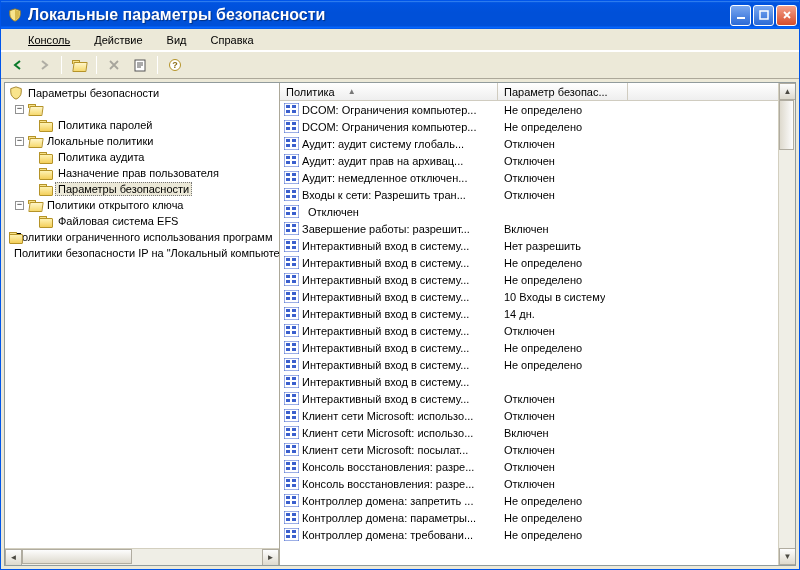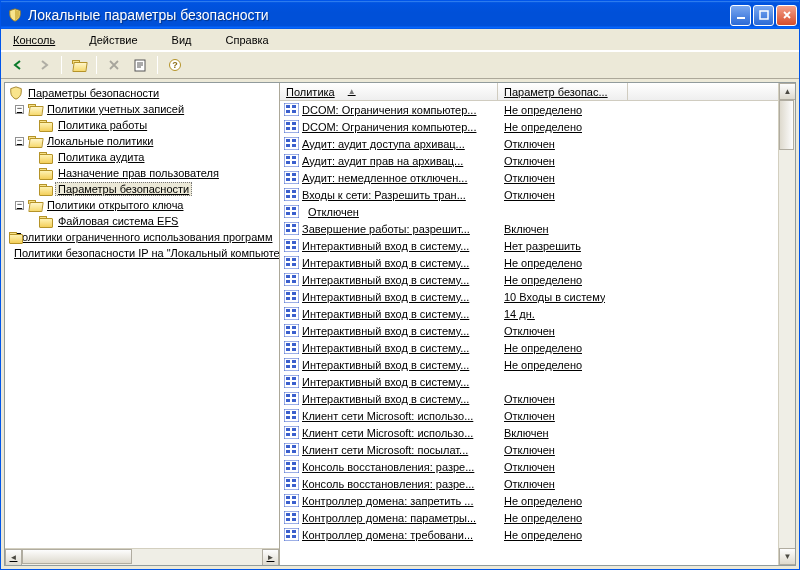--- a/index.html
+++ b/index.html
@@ -27,22 +27,22 @@
     align-items: center;
     padding: 0 2px 0 6px;
     color: #fff;
   }
   .titlebar .app-icon {
     width: 16px; height: 16px; margin-right: 5px;
     display: flex; align-items: center; justify-content: center;
   }
   .titlebar .title {
     flex: 1;
-    font-weight: normal;
-    font-size: 14px;
+    font-weight: bold;
+    font-size: 16px;
     text-shadow: 1px 1px 1px rgba(0,0,0,0.4);
   }
   .titlebar-buttons { display: flex; gap: 2px; }
   .tb-btn {
     width: 21px; height: 21px;
     border: 1px solid #fff;
     border-radius: 3px;
     display: flex; align-items: center; justify-content: center;
     background: linear-gradient(to bottom, #7ba8f0, #2b6ad6);
     color: #fff;
@@ -52,22 +52,22 @@
   }
   .tb-btn.close {
     background: linear-gradient(to bottom, #f4a08a, #d64d2c);
   }
   .menubar {
     height: 22px;
     background: #ece9d8;
     border-bottom: 1px solid #fff;
     display: flex;
     align-items: center;
-    padding-left: 4px;
-    gap: 18px;
+    padding-left: 19px;
+    gap: 8px;
   }
   .menubar span {
     padding: 3px 8px;
     cursor: default;
   }
   .menubar span u { text-decoration: underline; }
   .toolbar {
     height: 28px;
     background: #ece9d8;
     border-top: 1px solid #fff;
@@ -87,21 +87,20 @@
     width: 1px; height: 18px; background: #aca899; margin: 0 2px;
     border-right: 1px solid #fff;
   }
   .body-area {
     flex: 1;
     margin: 3px;
     border: 1px solid #919b9c;
     background: #fff;
     display: flex;
     overflow: hidden;
-    text-decoration: underline;
   }
   .tree-pane {
     width: 275px;
     overflow: hidden;
     position: relative;
     border-right: 1px solid #aca899;
     display: flex;
     flex-direction: column;
   }
   .tree {
@@ -342,27 +341,26 @@
           <svg class="ico-shield" viewBox="0 0 16 16" width="16" height="16">
               <path d="M8 1l6 2v4c0 4-3 7-6 8-3-1-6-4-6-8V3l6-2z" fill="#f9e48c" stroke="#9c7b1e"></path>
             </svg>
           <span class="tree-label">Параметры безопасности</span>
         </div>
 
         <div class="tree-row">
           <span class="indent" style="width:6px"></span>
           <span class="expander">−</span>
           <span class="ico-folder open"></span>
-          <span class="tree-label">Политики учетных записей</span>
         </div>
 
         <div class="tree-row">
           <span class="indent" style="width:30px"></span>
           <span class="ico-folder"></span>
-          <span class="tree-label">Политика работы</span>
+          <span class="tree-label">Политика паролей</span>
         </div>
 
 
         <div class="tree-row">
           <span class="indent" style="width:6px"></span>
           <span class="expander">−</span>
           <span class="ico-folder open"></span>
           <span class="tree-label">Локальные политики</span>
         </div>
 
@@ -464,21 +462,21 @@
             <div class="list-row">
               <span class="ricon">
                 <svg width="15" height="13" viewBox="0 0 15 13">
                   <rect x="0" y="0" width="15" height="13" fill="#fff" stroke="#3a5fcd"></rect>
                   <rect x="2" y="2" width="4" height="3" fill="#3a5fcd"></rect>
                   <rect x="8" y="2" width="4" height="3" fill="#3a5fcd"></rect>
                   <rect x="2" y="7" width="4" height="3" fill="#3a5fcd"></rect>
                   <rect x="8" y="7" width="4" height="3" fill="#3a5fcd"></rect>
                 </svg>
               </span>
-              <span class="rname">Аудит: аудит доступа архивац...</span>
+              <span class="rname">Аудит: аудит систему глобаль...</span>
               <span class="rval">Отключен</span>
             </div>
             <div class="list-row">
               <span class="ricon">
                 <svg width="15" height="13" viewBox="0 0 15 13">
                   <rect x="0" y="0" width="15" height="13" fill="#fff" stroke="#3a5fcd"></rect>
                   <rect x="2" y="2" width="4" height="3" fill="#3a5fcd"></rect>
                   <rect x="8" y="2" width="4" height="3" fill="#3a5fcd"></rect>
                   <rect x="2" y="7" width="4" height="3" fill="#3a5fcd"></rect>
                   <rect x="8" y="7" width="4" height="3" fill="#3a5fcd"></rect>

